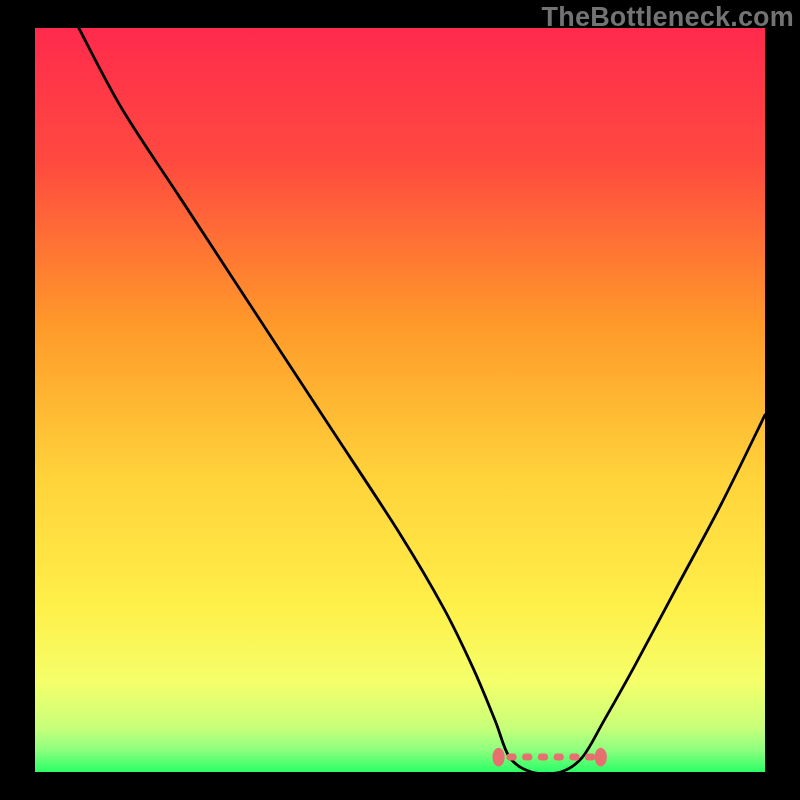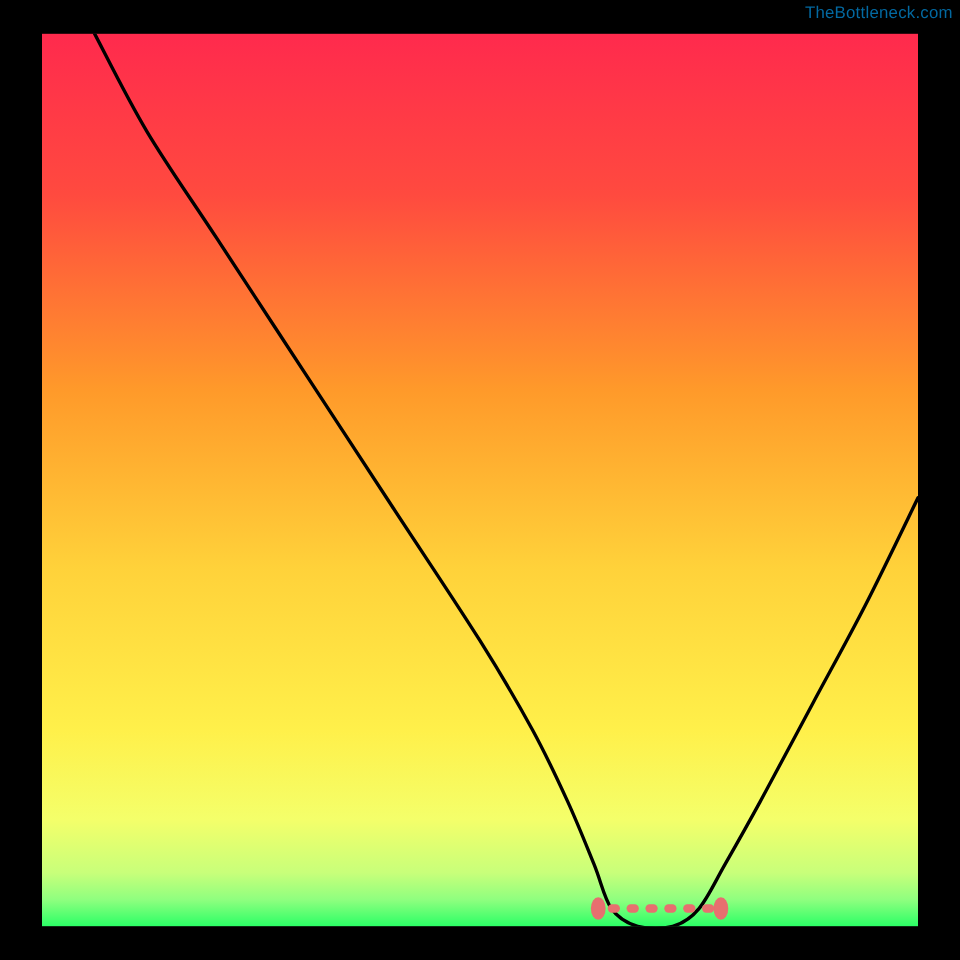--- a/index.html
+++ b/index.html
@@ -14,23 +14,23 @@
   .frame {
     position: relative;
     width: 800px;
     height: 800px;
     background: #000;
   }
   .watermark {
     position: absolute;
     top: 2px;
     right: 6px;
-    font-size: 14px;
-    font-weight: 400;
-    color: #0369a1;
+    font-size: 27px;
+    font-weight: 700;
+    color: #737373;
     letter-spacing: 0.2px;
     z-index: 10;
   }
   .plot {
     position: absolute;
     left: 35px;
     top: 28px;
     width: 730px;
     height: 744px;
   }

